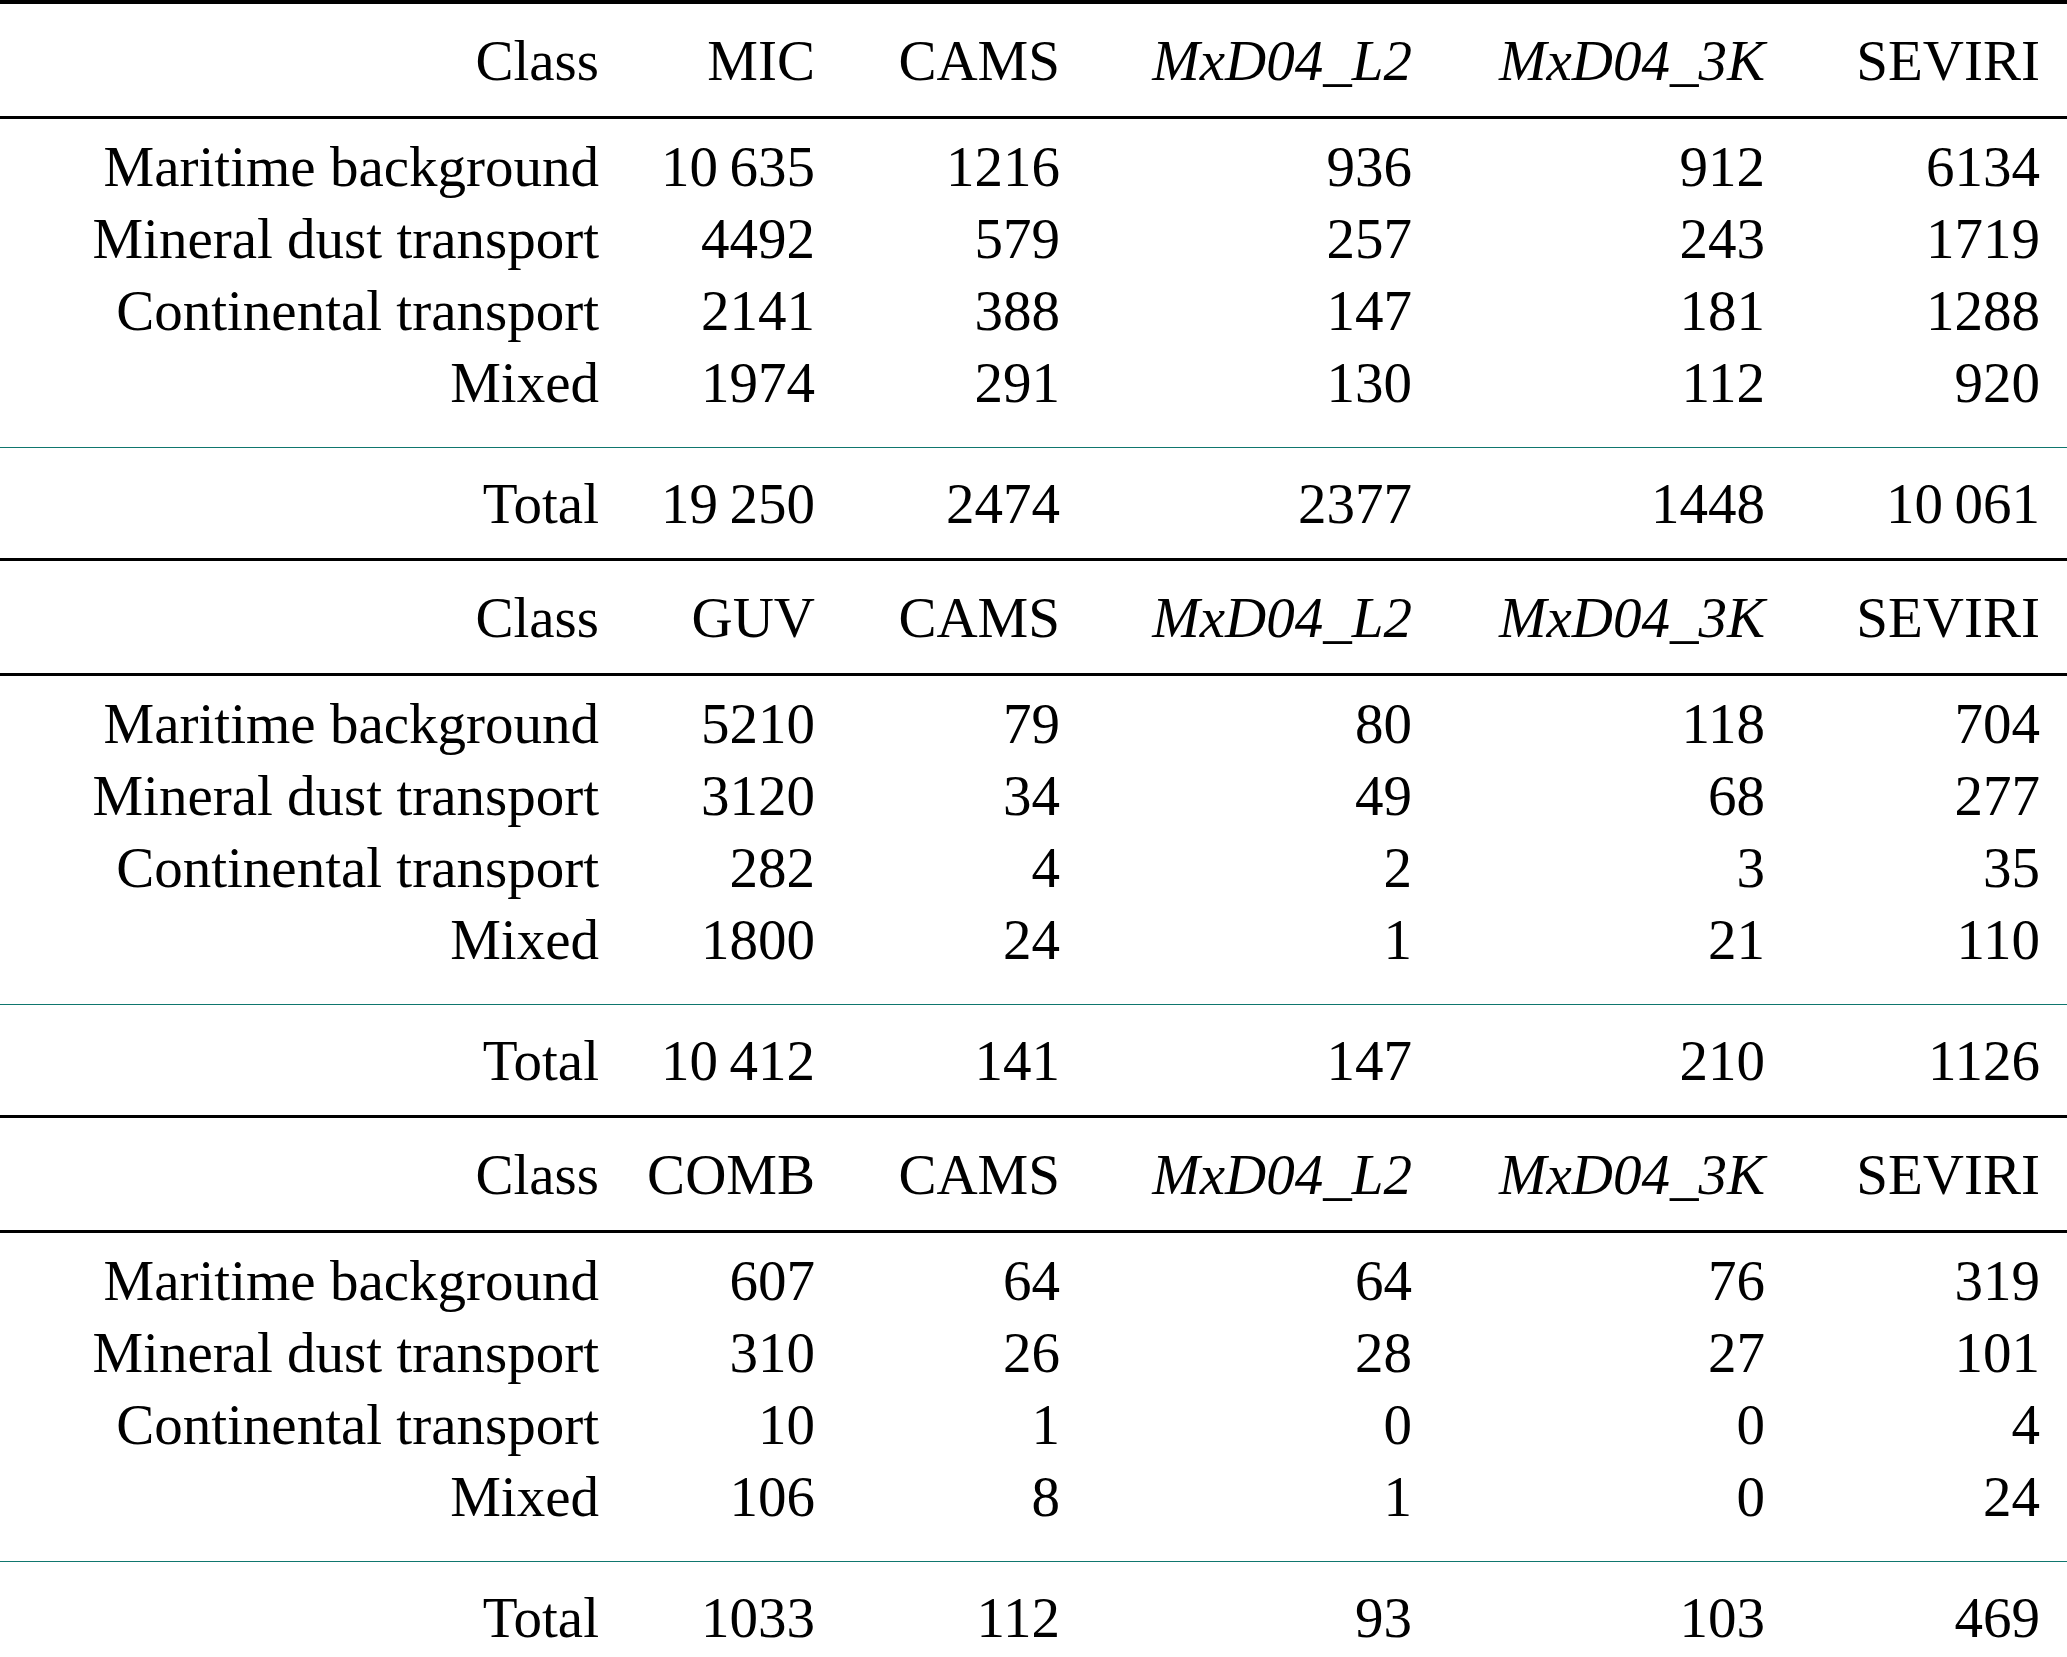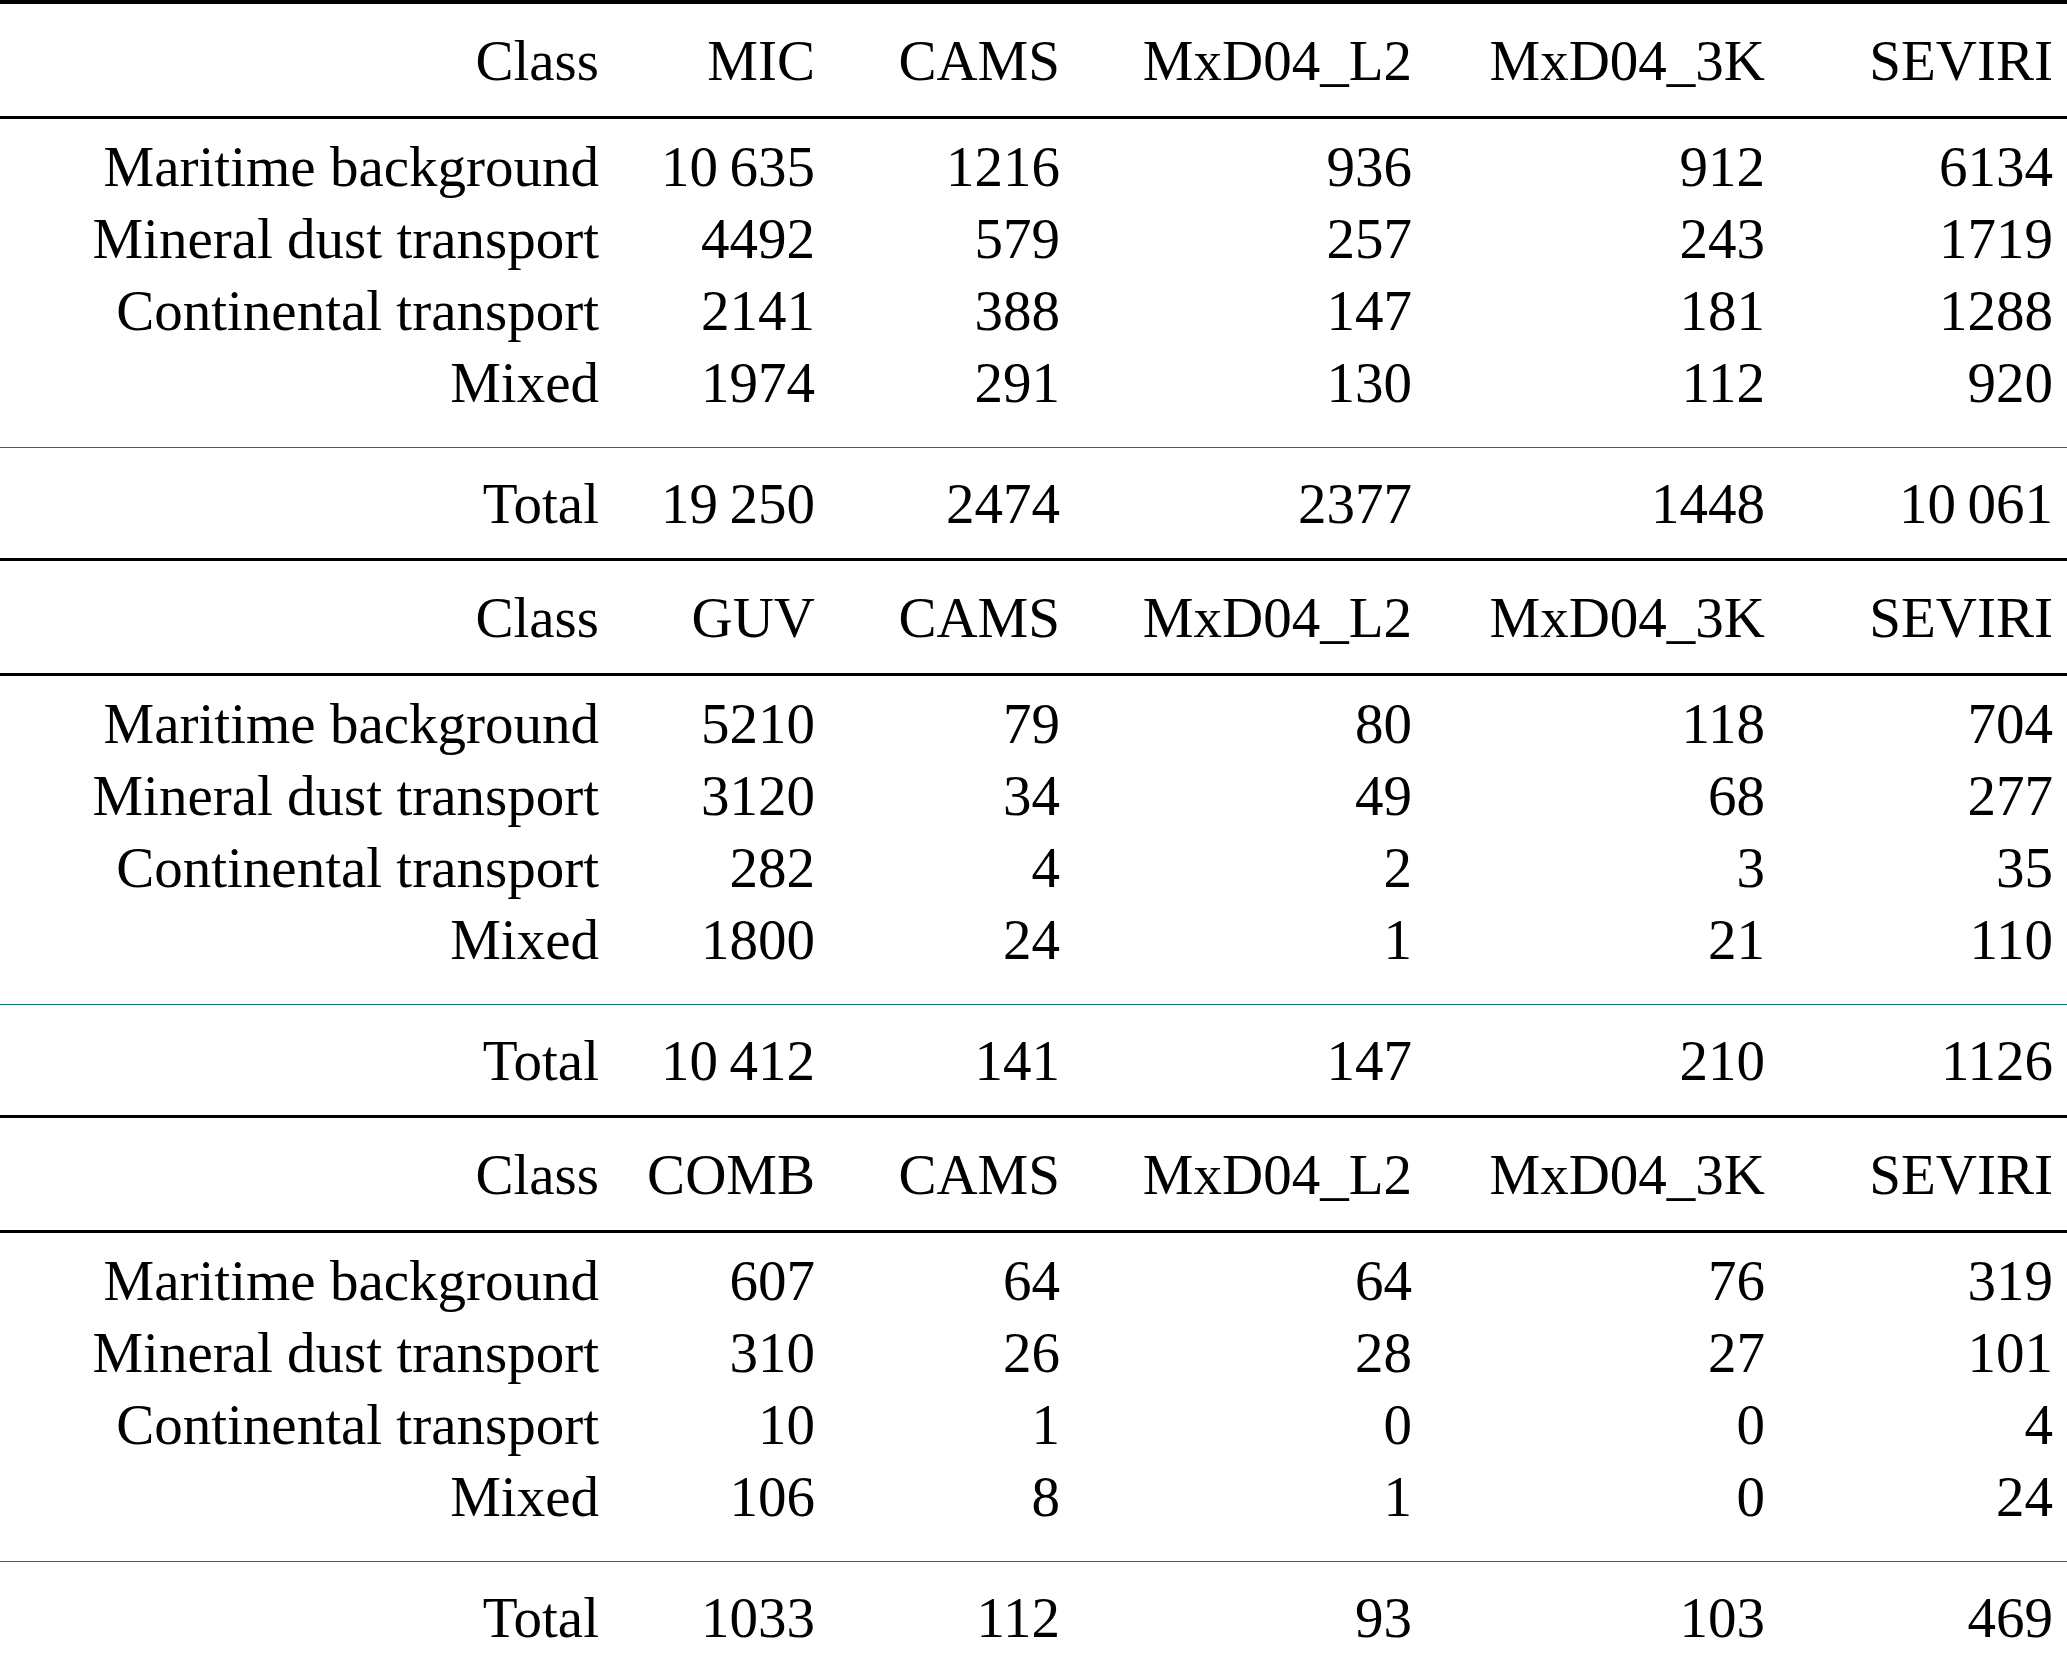--- a/index.html
+++ b/index.html
@@ -34,24 +34,25 @@
   col.c5 { width: 353px; }
   col.c6 { width: 301px; }
   .label {
     text-align: right;
     padding-left: 28px;
   }
   .num {
     text-align: right;
   }
   td.endcol {
-    padding-right: 14px;
+    padding-right: 27px;
     font-family: Liberation Serif, serif;
   }
   .italic {
+    font-style: italic;
   }
   thead tr td { height: 110px; }
   thead tr { border-bottom: 3px solid #000; }
   tbody tr td { height: 70px; }
   tbody tr.first td { padding-top: 12px; }
   tbody tr.last td { padding-bottom: 30px; }
   tbody tr.last { border-bottom: 1px solid #0f766e; }
   tfoot tr td { height: 108px; }
   tfoot tr { border-bottom: 3px solid #000; }
   table.section:last-child tfoot tr { border-bottom: none; }

